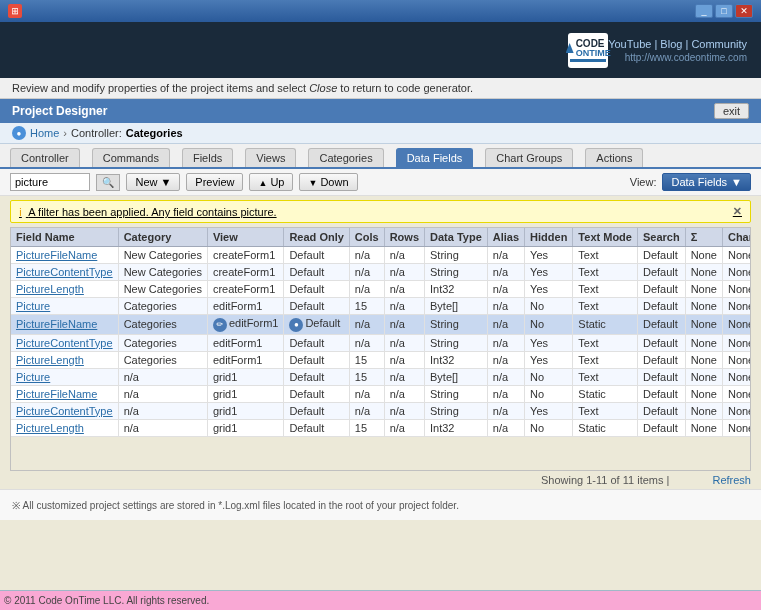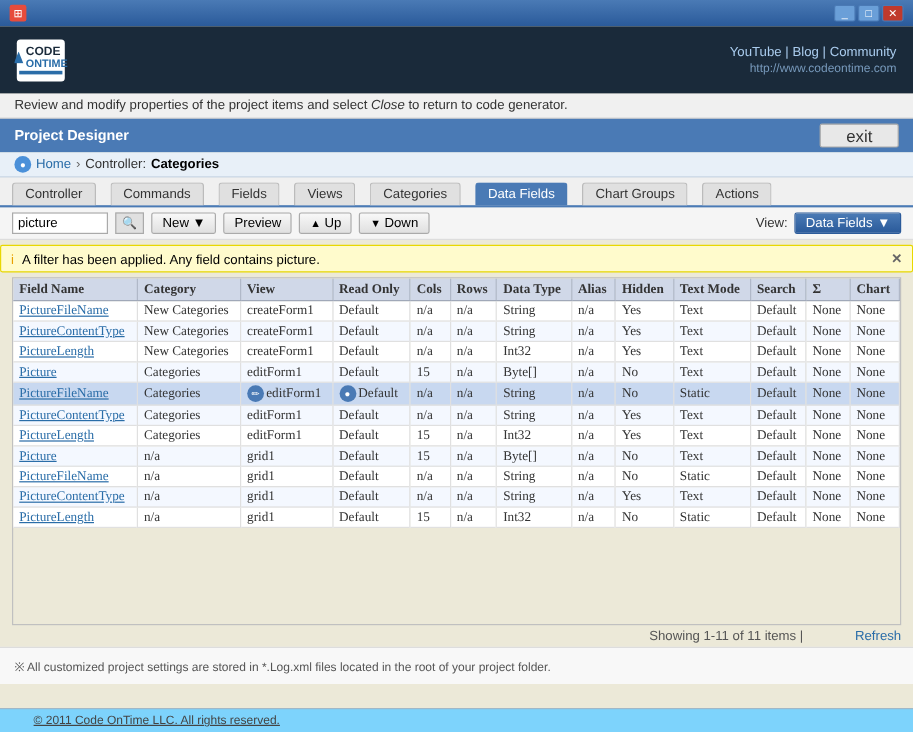--- a/index.html
+++ b/index.html
@@ -54,21 +54,21 @@
       color: white;
       cursor: pointer;
     }
     .title-btn.close { background: #c0392b; }
     
     .app-header {
       background: #1a2a3a;
       padding: 24px 14px;
       display: flex;
       align-items: center;
-      justify-content: space-between;
+      justify-content: flex-end;
       height: 56px;
     }
     .logo {
       display: flex;
       align-items: center;
       gap: 6px;
     }
     .logo-icon {
       width: 40px;
       height: 35px;
@@ -129,22 +129,22 @@
       display: flex;
       justify-content: space-between;
       align-items: center;
       font-size: 12px;
       font-weight: bold;
     }
     .exit-btn {
       background: #e8e8e8;
       color: #333;
       border: 1px solid #aaa;
-      padding: 1px 21px;
-      font-size: 14px;
+      padding: 1px 8px;
+      font-size: 11px;
       cursor: pointer;
       border-radius: 2px;
     }
     
     .breadcrumb {
       background: #e8f0f8;
       padding: 3px 12px;
       font-size: 11px;
       display: flex;
       align-items: center;
@@ -236,44 +236,44 @@
       cursor: pointer;
       border-radius: 2px;
       display: flex;
       align-items: center;
       gap: 4px;
     }
     
     .filter-bar {
       background: #fffbcc;
       border: 1px solid #e8d800;
-      margin: 4px 0;
+      margin: 4px 10px;
       padding: 3px 8px;
       font-size: 11px;
       display: flex;
       align-items: center;
       justify-content: space-between;
       border-radius: 2px;
+      text-decoration: underline;
     }
     .filter-icon {
       color: #e8a000;
       margin-right: 4px;
     }
     .filter-close {
       cursor: pointer;
       color: #666;
       font-weight: bold;
     }
     
     .table-container {
       overflow-y: auto;
       margin: 0 10px;
       border: 1px solid #c0c0c0;
-      height: 290px;
-      font-family: Liberation Serif, serif;
+      height: 244px;
     }
     table {
       width: 100%;
       border-collapse: collapse;
       font-size: 11px;
     }
     thead tr {
       background: #d0d8e8;
     }
     thead th {
@@ -333,30 +333,29 @@
     
     .footer-note {
       padding: 8px 12px;
       font-size: 10px;
       color: #555;
       border-top: 1px solid #ddd;
       background: #f8f8f8;
     }
     
     .bottom-bar {
-      background: #7dd3fc;
+      background: #f9a8d4;
       border-top: 1px solid #a0b8c8;
-      padding: 4px 28px;
+      padding: 4px 4px;
       font-size: 10px;
       color: #444;
       position: absolute;
       bottom: 0;
       left: 0;
       right: 0;
-      text-decoration: underline;
     }
     .arrow-up::before { content: "▲"; font-size: 9px; }
     .arrow-down::before { content: "▼"; font-size: 9px; }
   </style>
 </head>
 <body>
 
 <div class="title-bar">
   <div class="title-bar-left">
     <div class="title-bar-icon">⊞</div>

